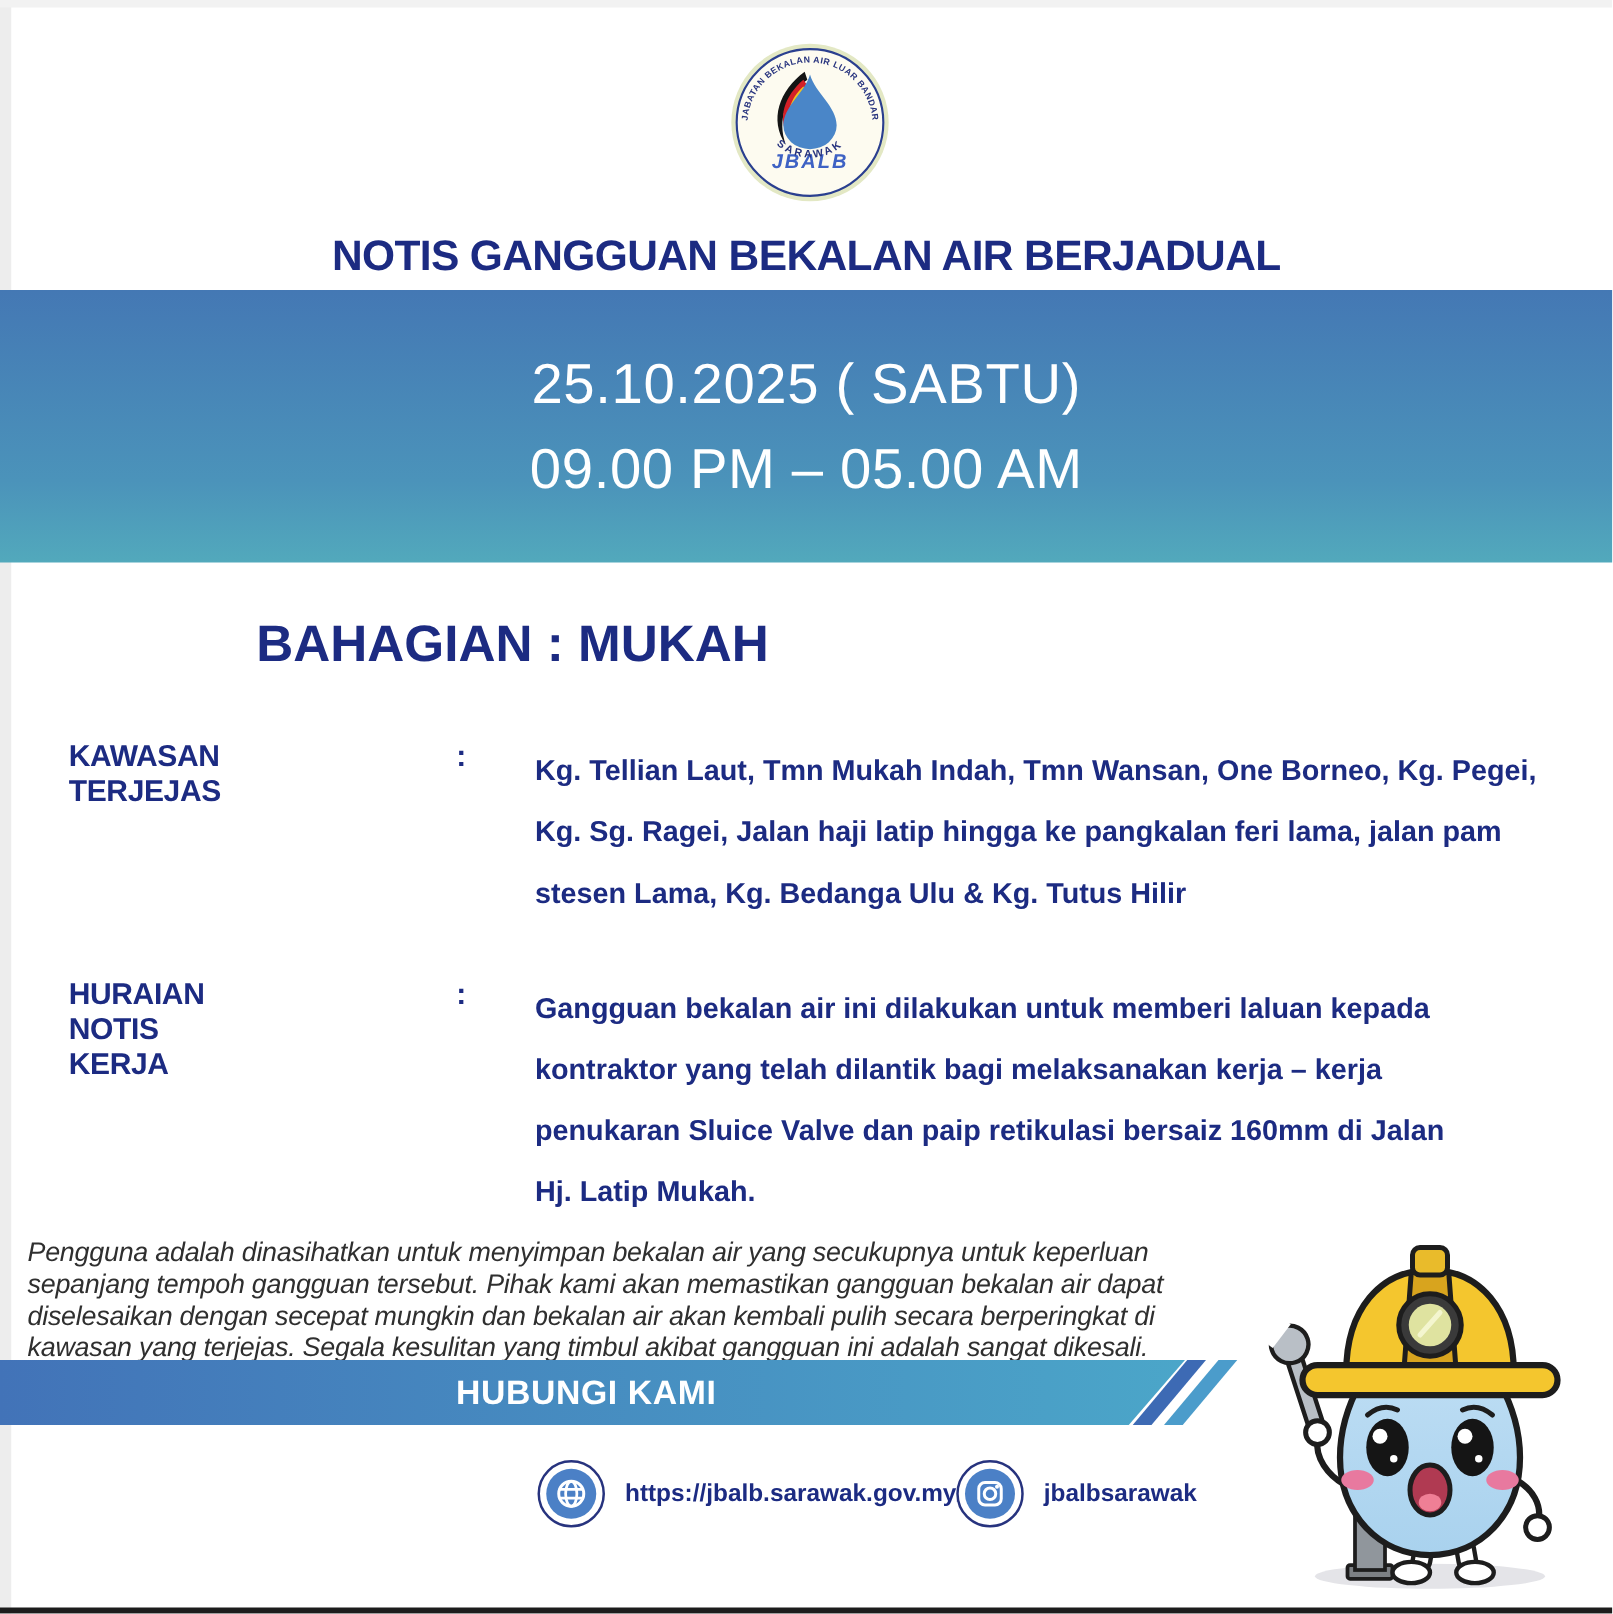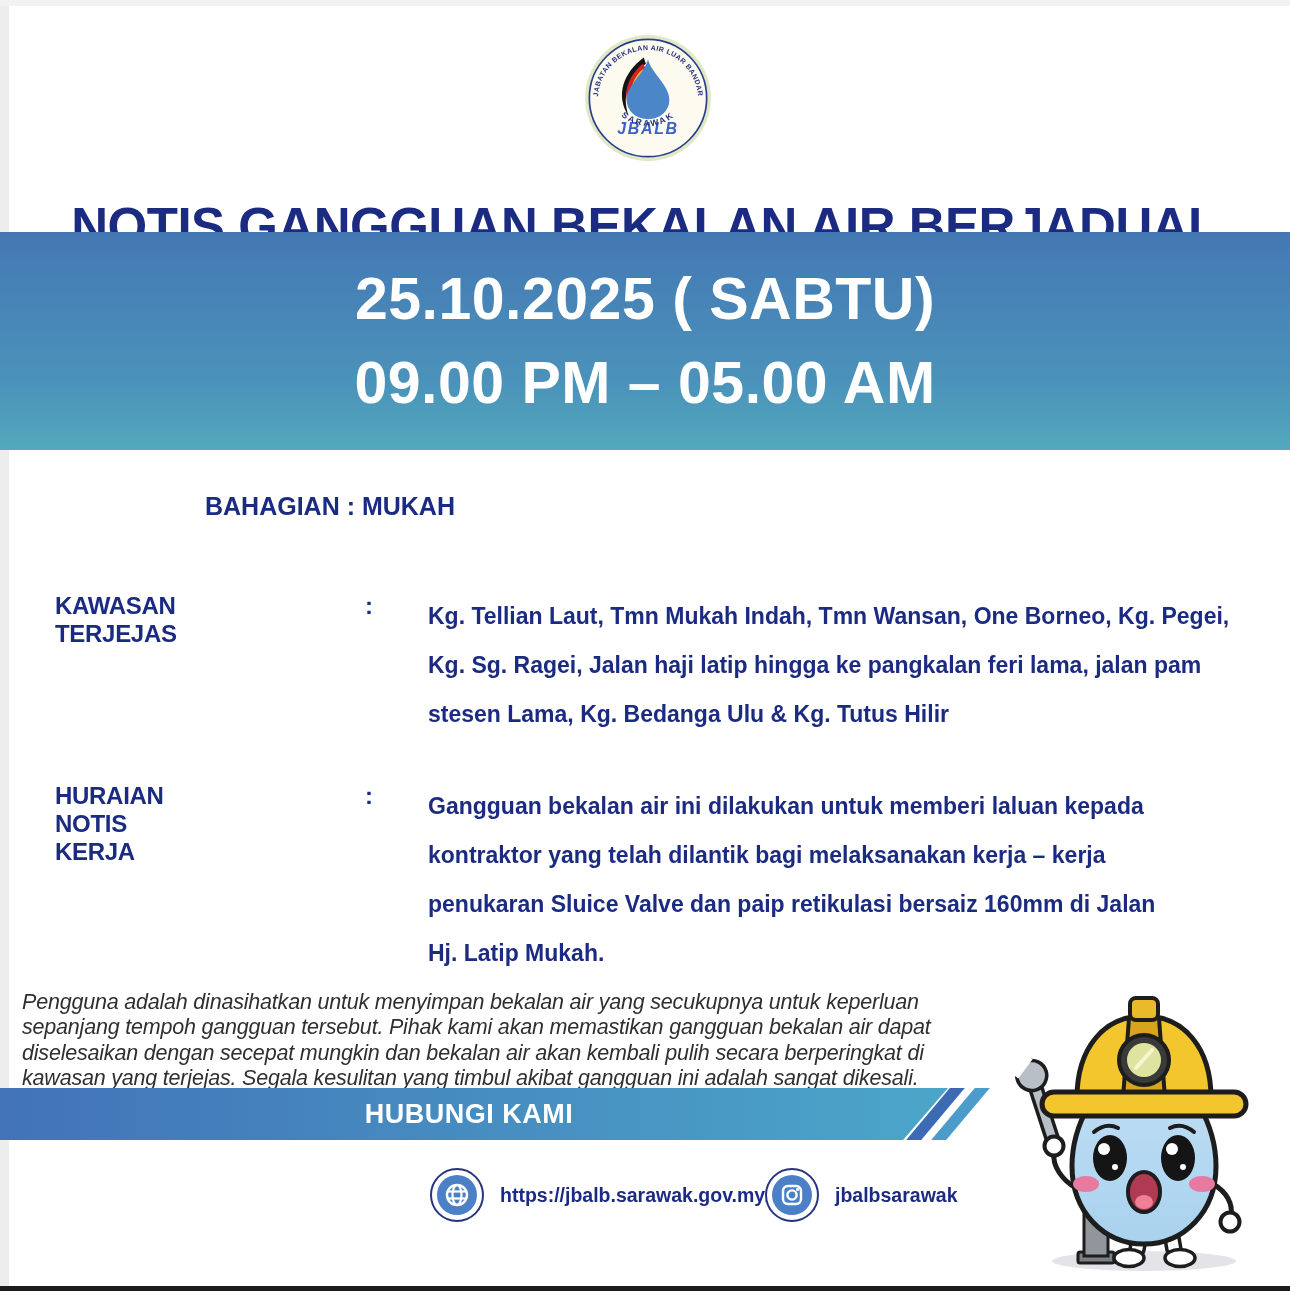--- a/index.html
+++ b/index.html
@@ -7,32 +7,32 @@
     position:relative; width:1290px; height:1291px; overflow:hidden;
     background:#ffffff; font-family:"Liberation Sans", sans-serif;
   }
   .edge-left { position:absolute; left:0; top:0; width:9px; height:100%; background:#ededed; }
   .edge-top  { position:absolute; left:0; top:0; width:100%; height:6px; background:#f2f2f2; }
 
   .logo { position:absolute; left:584px; top:34px; width:128px; height:128px; }
 
   .page-title {
     position:absolute; left:0; top:163px; width:100%;
-    text-align:center; font-size:51px; font-weight:bold; letter-spacing:-0.5px;
+    text-align:center; font-size:34px; font-weight:bold; letter-spacing:-0.5px;
     color:#1c2b82;
   }
 
   .schedule-banner {
     position:absolute; left:0; top:232px; width:100%; height:218px;
     background:linear-gradient(180deg,#4478b4 0%, #4b93ba 70%, #52a9bc 100%);
     display:flex; flex-direction:column; align-items:center; justify-content:center; gap:16px;
   }
-  .schedule-banner .line { color:#ffffff; font-size:59px; font-weight:bold; letter-spacing:0.5px; }
-
-  .region-row { position:absolute; left:0; top:492px; width:100%; height:42px; color:#1c2b82; font-weight:bold; font-size:25px; }
+  .schedule-banner .line { color:#ffffff; font-size:45px; font-weight:normal; letter-spacing:0.5px; }
+
+  .region-row { position:absolute; left:0; top:492px; width:100%; height:42px; color:#1c2b82; font-weight:bold; font-size:41px; }
   .region-row .bahagian { position:absolute; left:205px; }
   .region-row .daerah   { position:absolute; left:685px; }
 
   .detail-row { position:absolute; color:#1c2b82; font-weight:bold; }
   .detail-row .lbl  { position:absolute; left:55px;  top:0; font-size:24px; letter-spacing:-0.3px; }
   .detail-row .sep  { position:absolute; left:365px; top:0; font-size:24px; }
   .detail-row .txt  { position:absolute; left:428px; top:0; width:812px; font-size:23px; line-height:49px; white-space:pre-line; }
   #detail-0 { top:592px; }
   #detail-1 { top:782px; }
 

